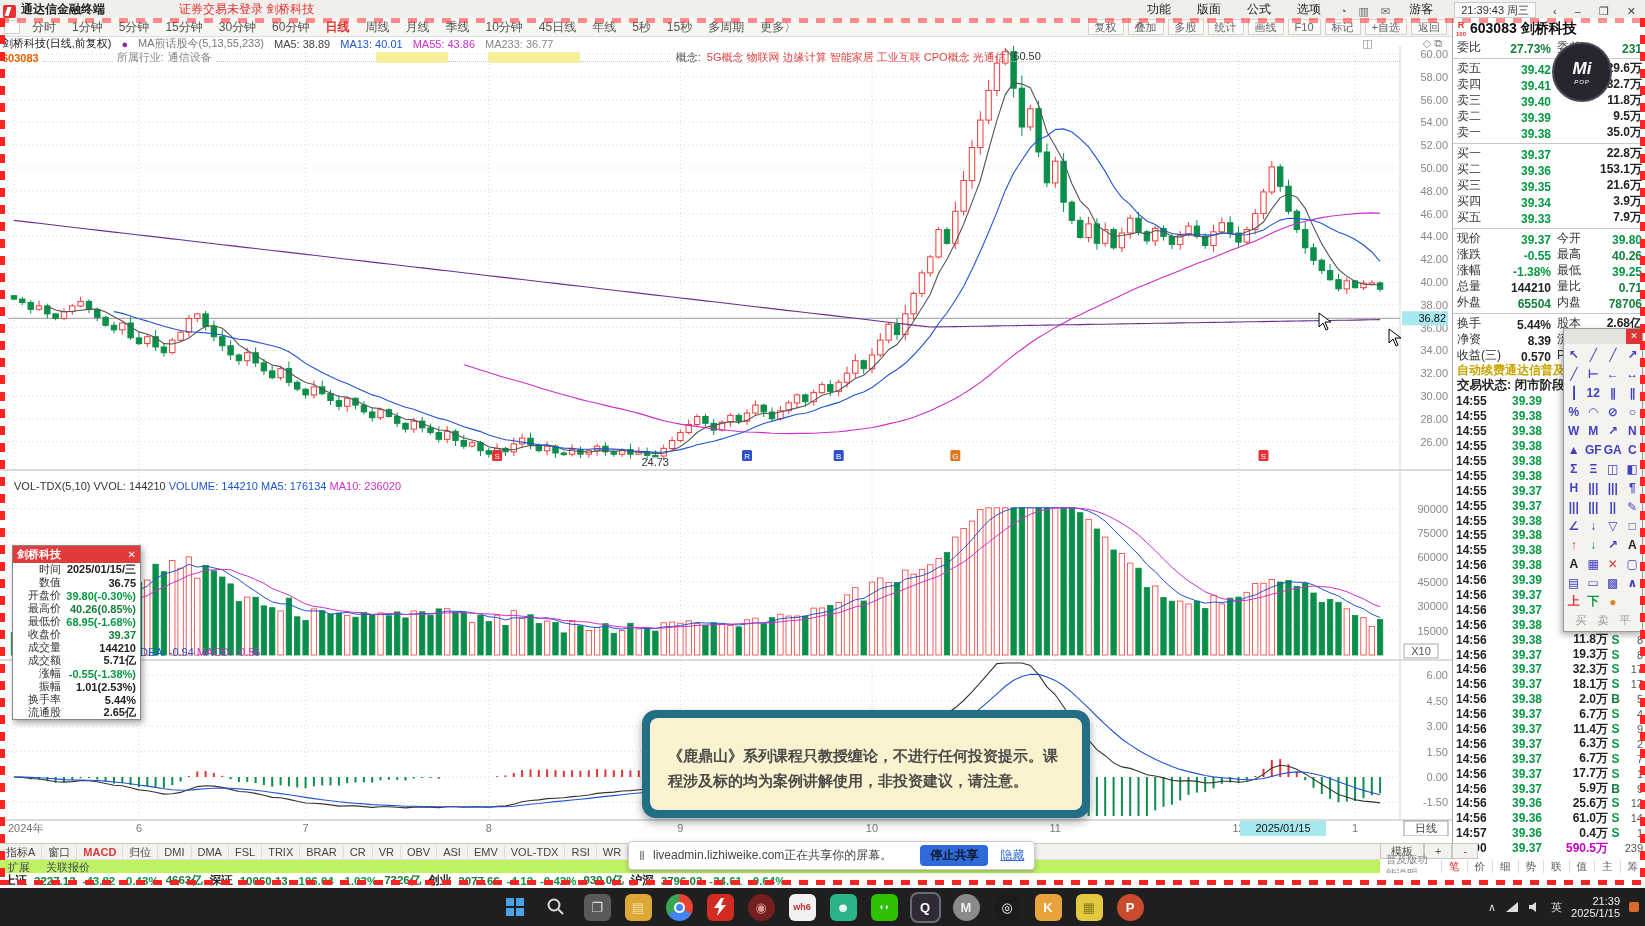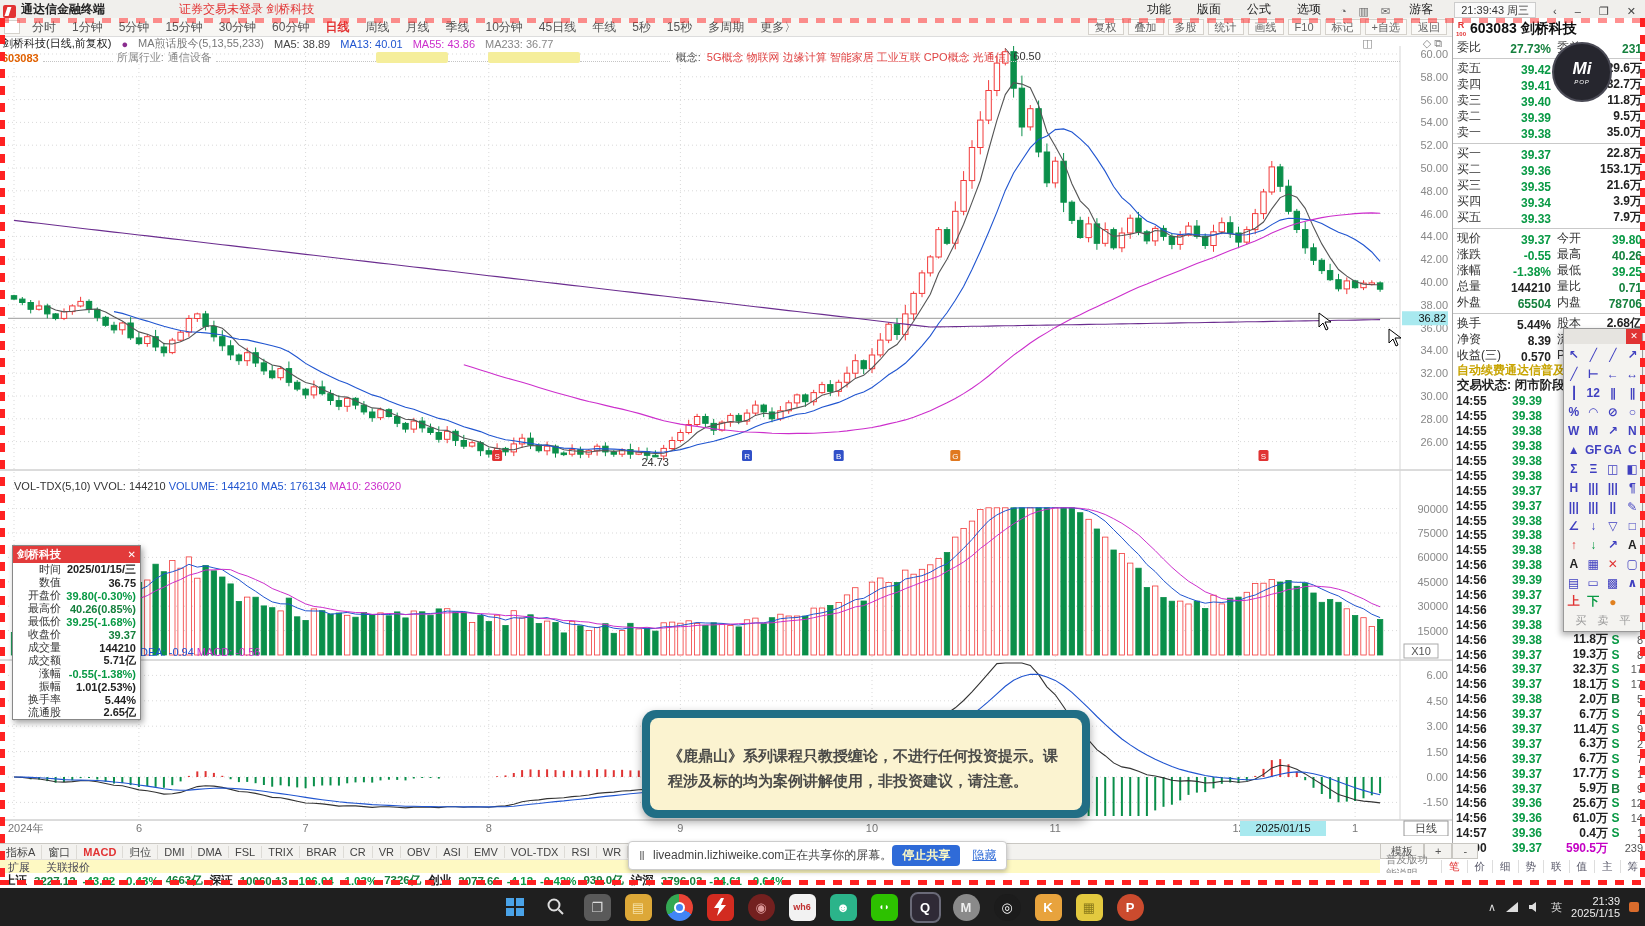--- a/index.html
+++ b/index.html
@@ -65,30 +65,30 @@
   .pgrid{display:grid;grid-template-columns:repeat(4,19.5px);padding:1px 0 1px 0}
   .pcell{height:19px;display:flex;align-items:center;justify-content:center;font-size:12px;color:#4040c0;font-weight:bold}
   .ptrade{display:flex;justify-content:space-around;color:#999;font-size:11px;padding:1px 6px 3px}
   
   .dlg{left:642px;top:710px;width:448px;height:108px;background:#216e85;border-radius:14px;z-index:7;box-shadow:0 4px 10px rgba(0,0,0,.35)}
   .dlg .inner{position:absolute;left:8px;top:8px;right:8px;bottom:8px;background:#fbf3d0;border-radius:8px;
     padding:26px 18px 0;font-size:15px;font-weight:bold;color:#4a4a48;line-height:1.65;box-sizing:border-box}
   
   .share{left:628px;top:841px;height:27px;background:#fff;border:1px solid #ccc;border-radius:4px;z-index:8;
     display:flex;align-items:center;padding:0 10px;font-size:12px;color:#444;box-shadow:0 2px 5px rgba(0,0,0,.25);white-space:nowrap}
-  .share .stop{background:#2f6bd8;color:#fef9c3;border-radius:4px;padding:2px 10px;margin-left:0;font-weight:bold}
+  .share .stop{background:#2f6bd8;color:#0f172a;border-radius:4px;padding:2px 10px;margin-left:28px;font-weight:bold}
   .share .hide{color:#2f6bd8;text-decoration:underline;margin-left:12px}
   
   .tabsrow{left:0;top:843px;width:1380px;height:16px;background:#f3f2ef;border-top:1px solid #c9c7c2;
     display:flex;align-items:center;font-size:11px;color:#444;white-space:nowrap}
   .tab{padding:0 6px;border-right:1px solid #dddbd6}
   .tab.active{color:#e23333;font-weight:bold}
   .minibtns{left:1380px;top:843px;height:16px;display:flex;font-size:11px;color:#555}
   .mb{border:1px solid #c9c7c2;background:#f3f2ef;padding:0 10px;line-height:14px}
-  .linkrow{left:0;top:859px;width:1380px;height:14px;display:flex;align-items:center;font-size:11px;color:#445;background:#fef9c3;border-top:1px solid #e2e0db}
+  .linkrow{left:0;top:859px;width:1380px;height:14px;display:flex;align-items:center;font-size:11px;color:#445;background:#bef264;border-top:1px solid #e2e0db}
   .lk{padding:0 8px}
   .noterow{left:1380px;top:859px;height:15px;display:flex;align-items:center;font-size:10.5px;color:#667}
   .t2{padding:0 7px;border-left:1px solid #ddd;color:#556}
   .t2.active{color:#e23333}
   .ticker{left:0;top:873px;width:1645px;height:15px;display:flex;align-items:center;font-size:11.5px;font-weight:bold;
     white-space:nowrap;overflow:hidden;background:#fff;padding-left:4px}
   .ticker span{margin-right:7px}
   
   .taskbar{left:0;top:888px;width:1645px;height:38px;background:#1f1f1f;display:flex;align-items:center;justify-content:center}
   .ticon{width:27px;height:27px;border-radius:6px;margin:0 7px;display:flex;align-items:center;justify-content:center;
@@ -1326,21 +1326,21 @@
         <div class="prow">
           <span class="pl">开盘价</span>
           <span class="pv cg">39.80(-0.30%)</span>
         </div>
         <div class="prow">
           <span class="pl">最高价</span>
           <span class="pv cr">40.26(0.85%)</span>
         </div>
         <div class="prow">
           <span class="pl">最低价</span>
-          <span class="pv cg">39.25(-1.68%)</span>
+          <span class="pv cg">68.95(-1.68%)</span>
         </div>
         <div class="prow">
           <span class="pl">收盘价</span>
           <span class="pv cr">39.37</span>
         </div>
         <div class="prow">
           <span class="pl">成交量</span>
           <span class="pv ck">144210</span>
         </div>
         <div class="prow">

